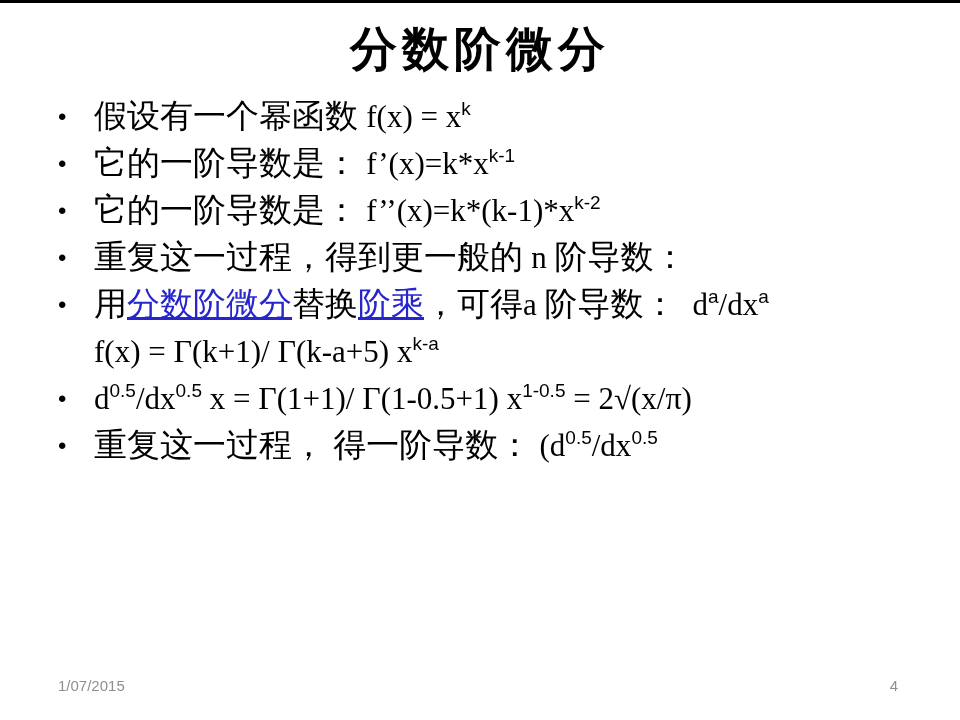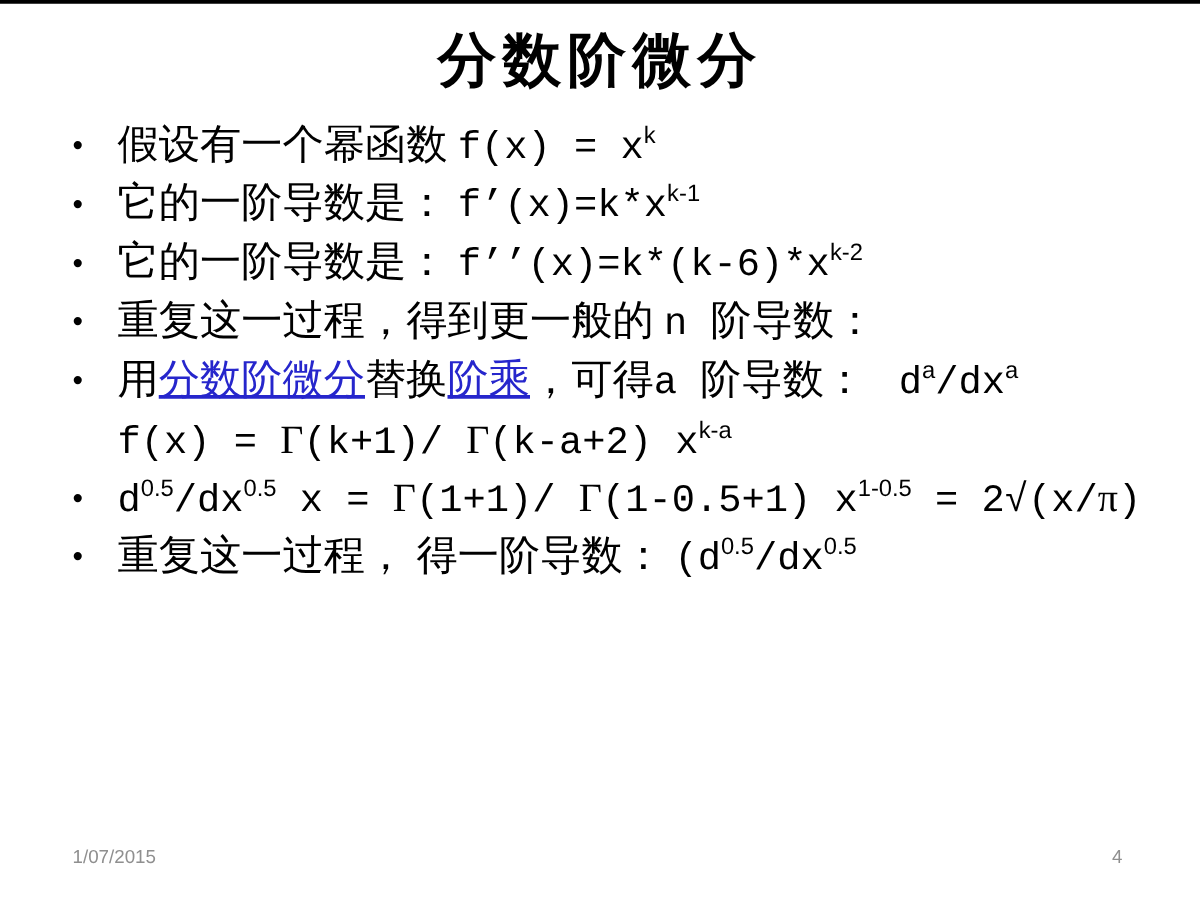--- a/index.html
+++ b/index.html
@@ -34,21 +34,21 @@
   .marker{
     width:36px;
     flex:0 0 36px;
     font-family:"Liberation Sans", sans-serif;
     font-size:24px;
     line-height:47px;
   }
   .content{flex:1;}
   .line{white-space:pre;line-height:47px;height:47px;}
   .seg-cn{font-family:"Liberation Serif", serif;font-size:33px;}
-  .seg-lat{font-family:Liberation Mono, monospace;font-size:31px;}
+  .seg-lat{font-family:Liberation Serif, serif;font-size:31px;}
   .seg-srf{font-family:"Liberation Serif", serif;font-size:32px;}
   .seg-sup{
     font-family:"Liberation Sans", sans-serif;
     font-size:19px;
     position:relative;
     top:-12px;
   }
   .seg-link{
     font-family:"Liberation Serif", serif;
     font-size:33px;
@@ -90,34 +90,34 @@
       </div>
       <div class="bullet">
         <span class="marker">•</span>
         <div class="content">
           <div class="line"><span class="seg-cn">它的一阶导数是： </span><span class="seg-lat">f’(x)=k*x</span><span class="seg-sup">k-1</span></div>
         </div>
       </div>
       <div class="bullet">
         <span class="marker">•</span>
         <div class="content">
-          <div class="line"><span class="seg-cn">它的一阶导数是： </span><span class="seg-lat">f’’(x)=k*(k-6)*x</span><span class="seg-sup">k-2</span></div>
+          <div class="line"><span class="seg-cn">它的一阶导数是： </span><span class="seg-lat">f’’(x)=k*(k-1)*x</span><span class="seg-sup">k-2</span></div>
         </div>
       </div>
       <div class="bullet">
         <span class="marker">•</span>
         <div class="content">
           <div class="line"><span class="seg-cn">重复这一过程，得到更一般的 </span><span class="seg-lat">n </span><span class="seg-cn">阶导数：</span></div>
         </div>
       </div>
       <div class="bullet">
         <span class="marker">•</span>
         <div class="content">
           <div class="line"><span class="seg-cn">用</span><span class="seg-link">分数阶微分</span><span class="seg-cn">替换</span><span class="seg-link">阶乘</span><span class="seg-cn">，可得</span><span class="seg-lat">a </span><span class="seg-cn">阶导数： </span><span class="seg-lat"> d</span><span class="seg-sup">a</span><span class="seg-lat">/dx</span><span class="seg-sup">a</span></div>
-          <div class="line"><span class="seg-lat">f(x) = </span><span class="seg-srf">Γ</span><span class="seg-lat">(k+1)/ </span><span class="seg-srf">Γ</span><span class="seg-lat">(k-a+2) x</span><span class="seg-sup">k-a</span></div>
+          <div class="line"><span class="seg-lat">f(x) = </span><span class="seg-srf">Γ</span><span class="seg-lat">(k+1)/ </span><span class="seg-srf">Γ</span><span class="seg-lat">(k-a+5) x</span><span class="seg-sup">k-a</span></div>
         </div>
       </div>
       <div class="bullet">
         <span class="marker">•</span>
         <div class="content">
           <div class="line"><span class="seg-lat">d</span><span class="seg-sup">0.5</span><span class="seg-lat">/dx</span><span class="seg-sup">0.5</span><span class="seg-lat"> x = </span><span class="seg-srf">Γ</span><span class="seg-lat">(1+1)/ </span><span class="seg-srf">Γ</span><span class="seg-lat">(1-0.5+1) x</span><span class="seg-sup">1-0.5</span><span class="seg-lat"> = 2√(x/</span><span class="seg-srf">π</span><span class="seg-lat">)</span></div>
         </div>
       </div>
       <div class="bullet">
         <span class="marker">•</span>

